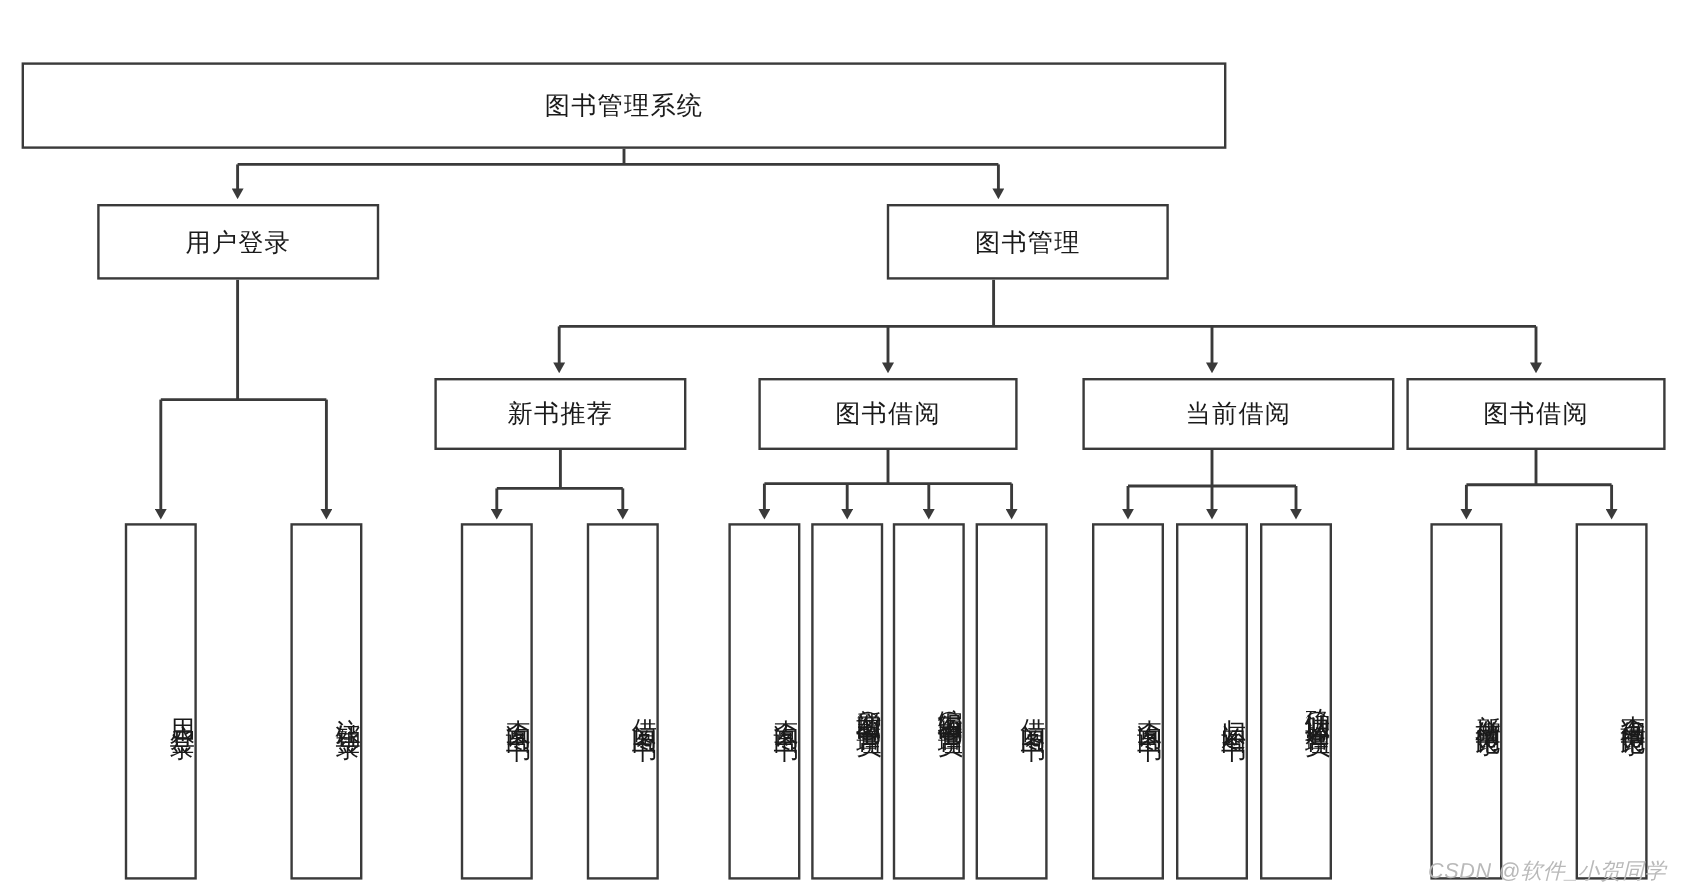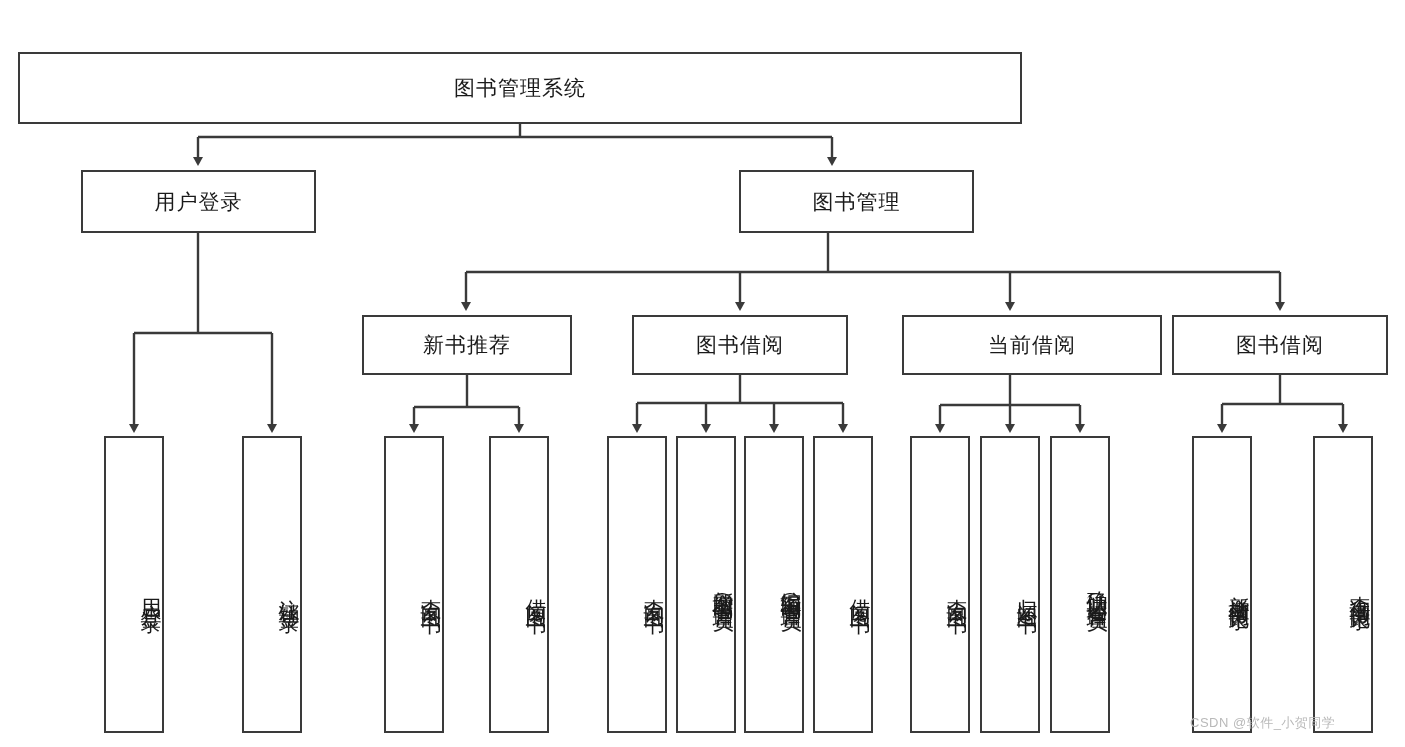--- a/index.html
+++ b/index.html
@@ -27,23 +27,24 @@
     letter-spacing:5px;
     align-items:flex-start;
     justify-content:center;
     padding-top:14px;
     line-height:1;
   }
   .node.v.tall{padding-top:6px;letter-spacing:3px;}
   .watermark{
     position:absolute;
     color:#b9b9b9;
-    font-size:13px;
+    font-size:18px;
     white-space:nowrap;
     letter-spacing:0.5px;
+    font-style:italic;
   }
 </style>
 </head>
 <body>
 
 <div id="canvas">
 
   <svg id="wires" viewBox="0 0 1405 747">
     <defs>
       <marker id="ah" markerWidth="9" markerHeight="10" refX="1" refY="5" orient="auto" markerUnits="userSpaceOnUse">

